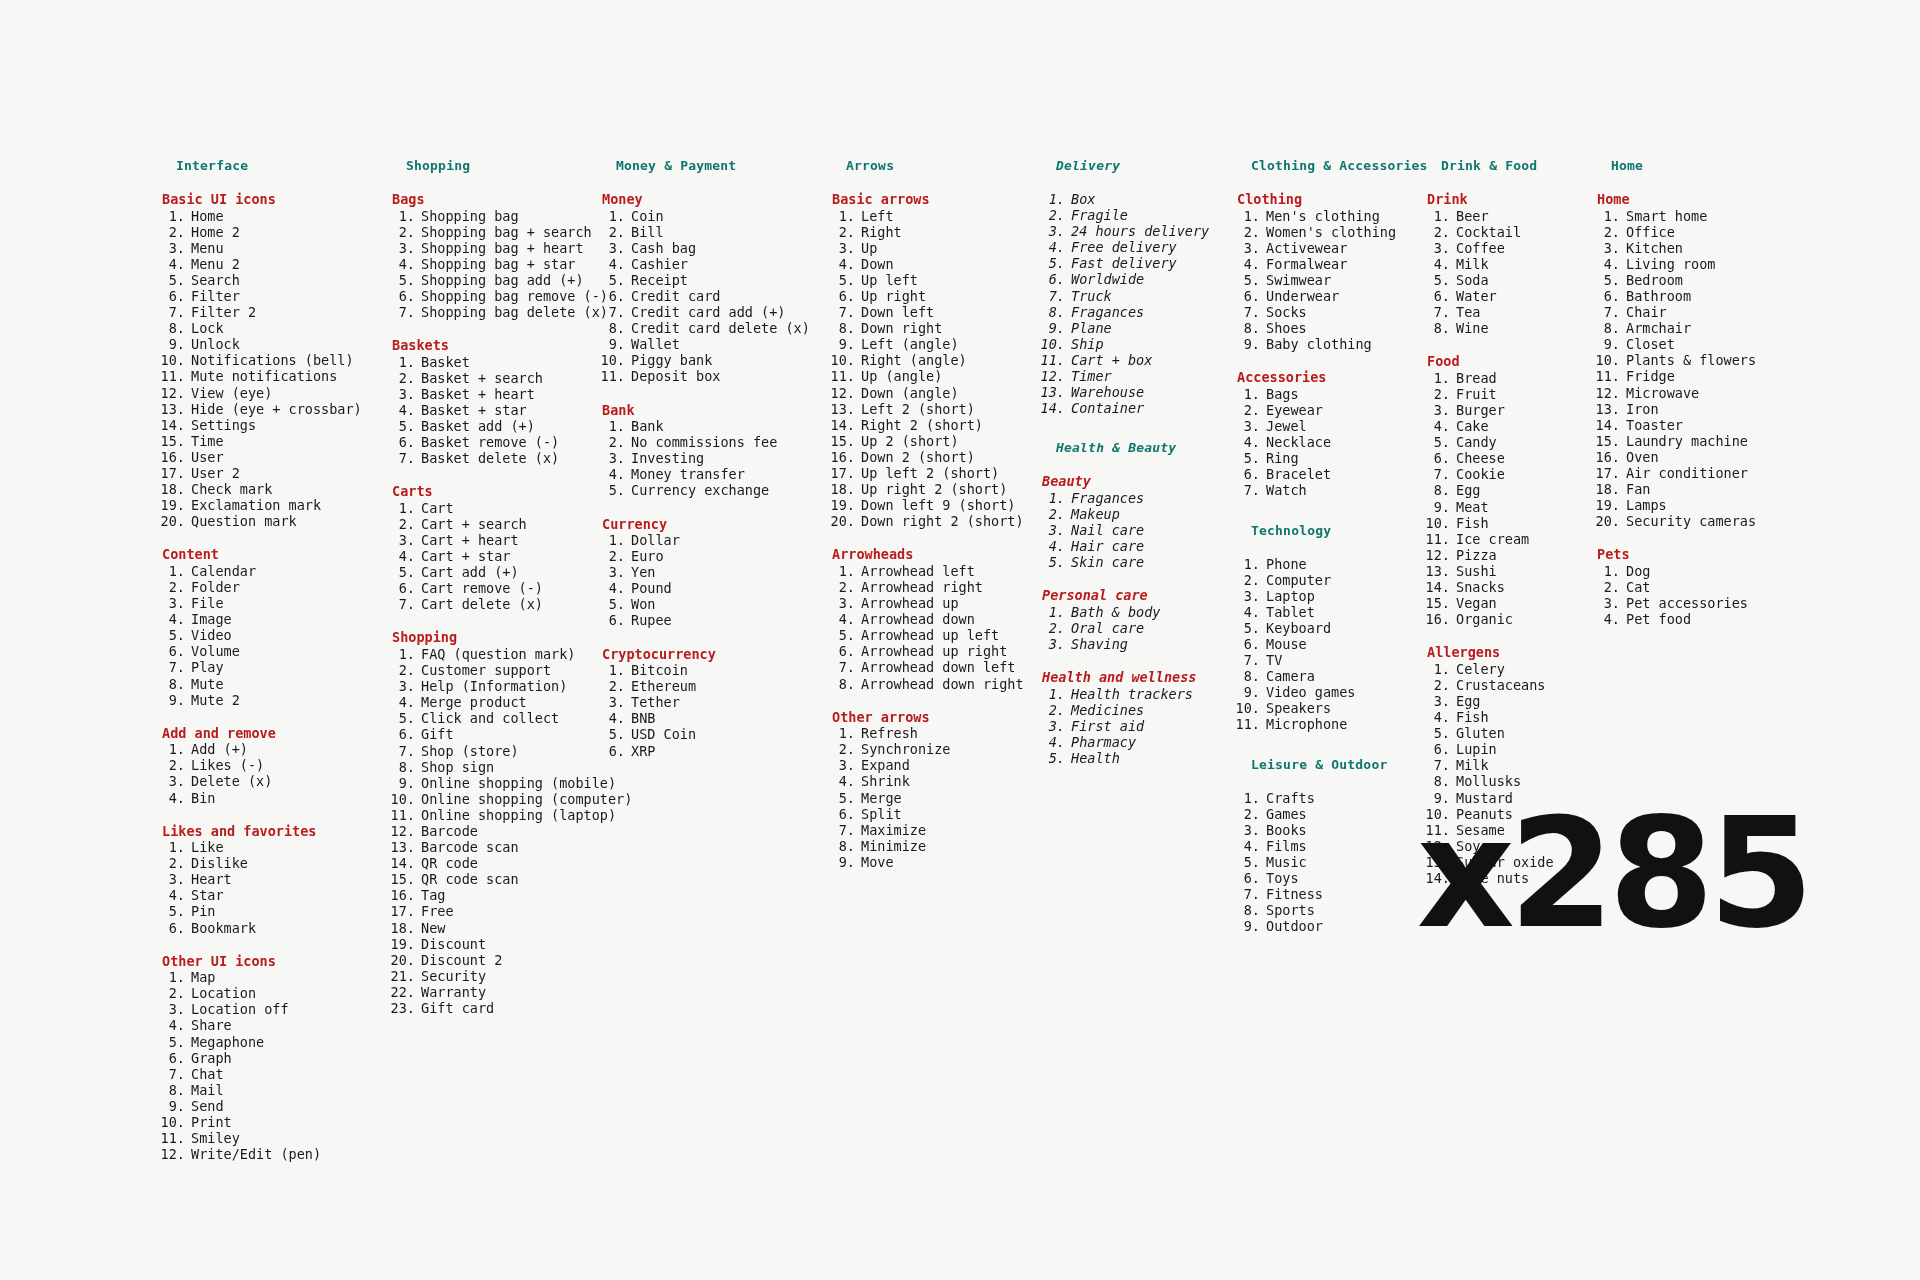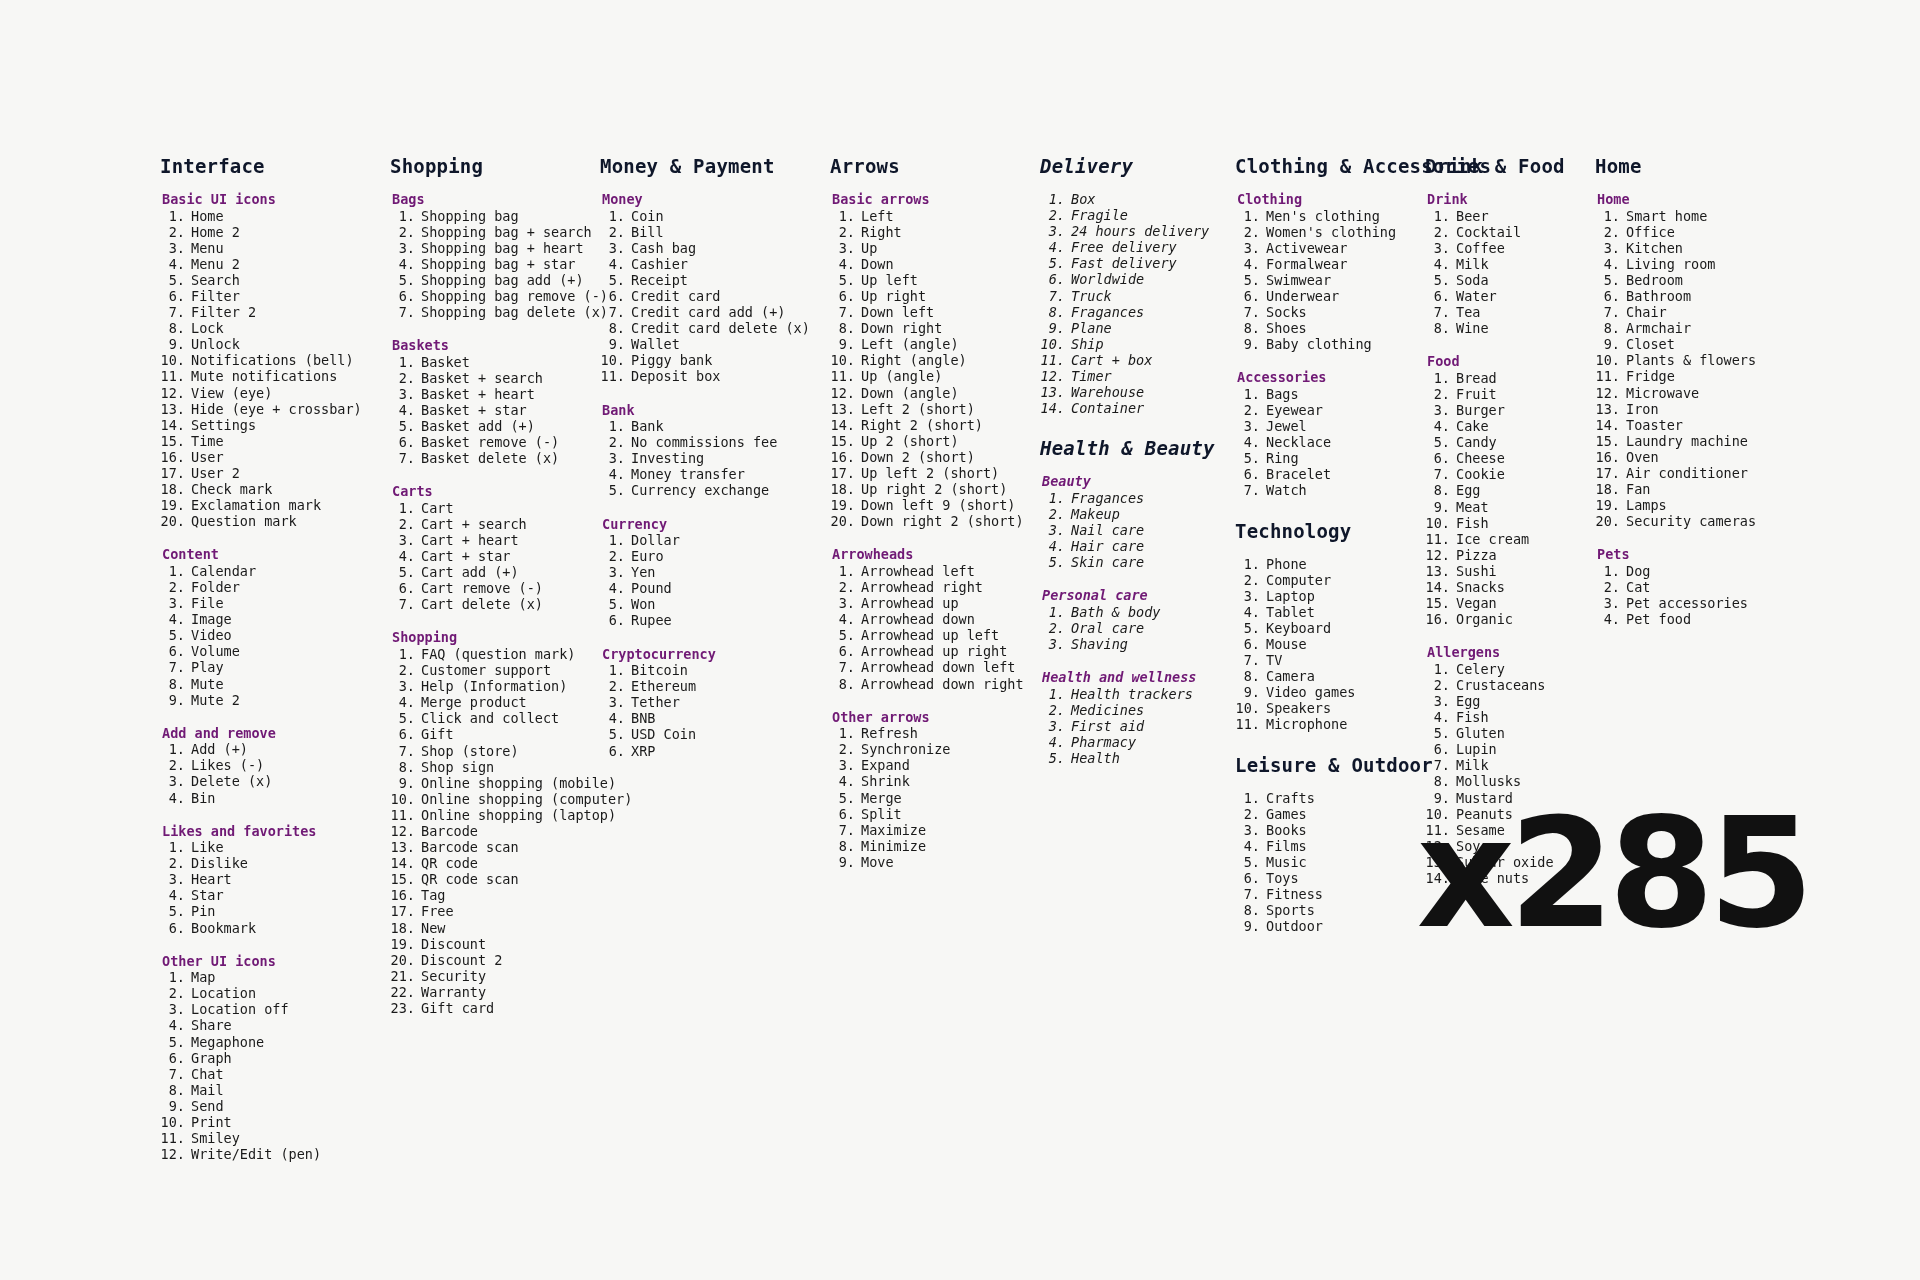--- a/index.html
+++ b/index.html
@@ -32,40 +32,40 @@
     flex: 0 0 auto;
   }
   .col-w-230 { width: 230px; }
   .col-w-210 { width: 210px; }
   .col-w-195 { width: 195px; font-style: italic; }
   .col-w-190 { width: 190px; }
   .col-w-170 { width: 170px; }
   .col-w-165 { width: 165px; }
 
   .cat-title {
-    color: #0f172a;
-    font-size: 19px;
+    color: #0f766e;
+    font-size: 13px;
     font-weight: 700;
     letter-spacing: 0.2px;
     line-height: 16px;
-    margin: 0 0 17px 0;
+    margin: 0 0 17px 16px;
     white-space: nowrap;
   }
   .cat-title.spaced-top { margin-top: 24px; }
 
   .group {
     margin: 0 0 17px 0;
   }
   .group:last-child { margin-bottom: 0; }
 
   .group-title {
     font-size: 13.5px;
     font-weight: 700;
     line-height: 16px;
-    color: #701a75;
+    color: #b91c1c;
     margin: 0 0 0.5px 0;
     white-space: nowrap;
     padding-left: 2px;
   }
 
   ol.items {
     list-style: none;
     margin: 0;
     padding: 0;
   }

